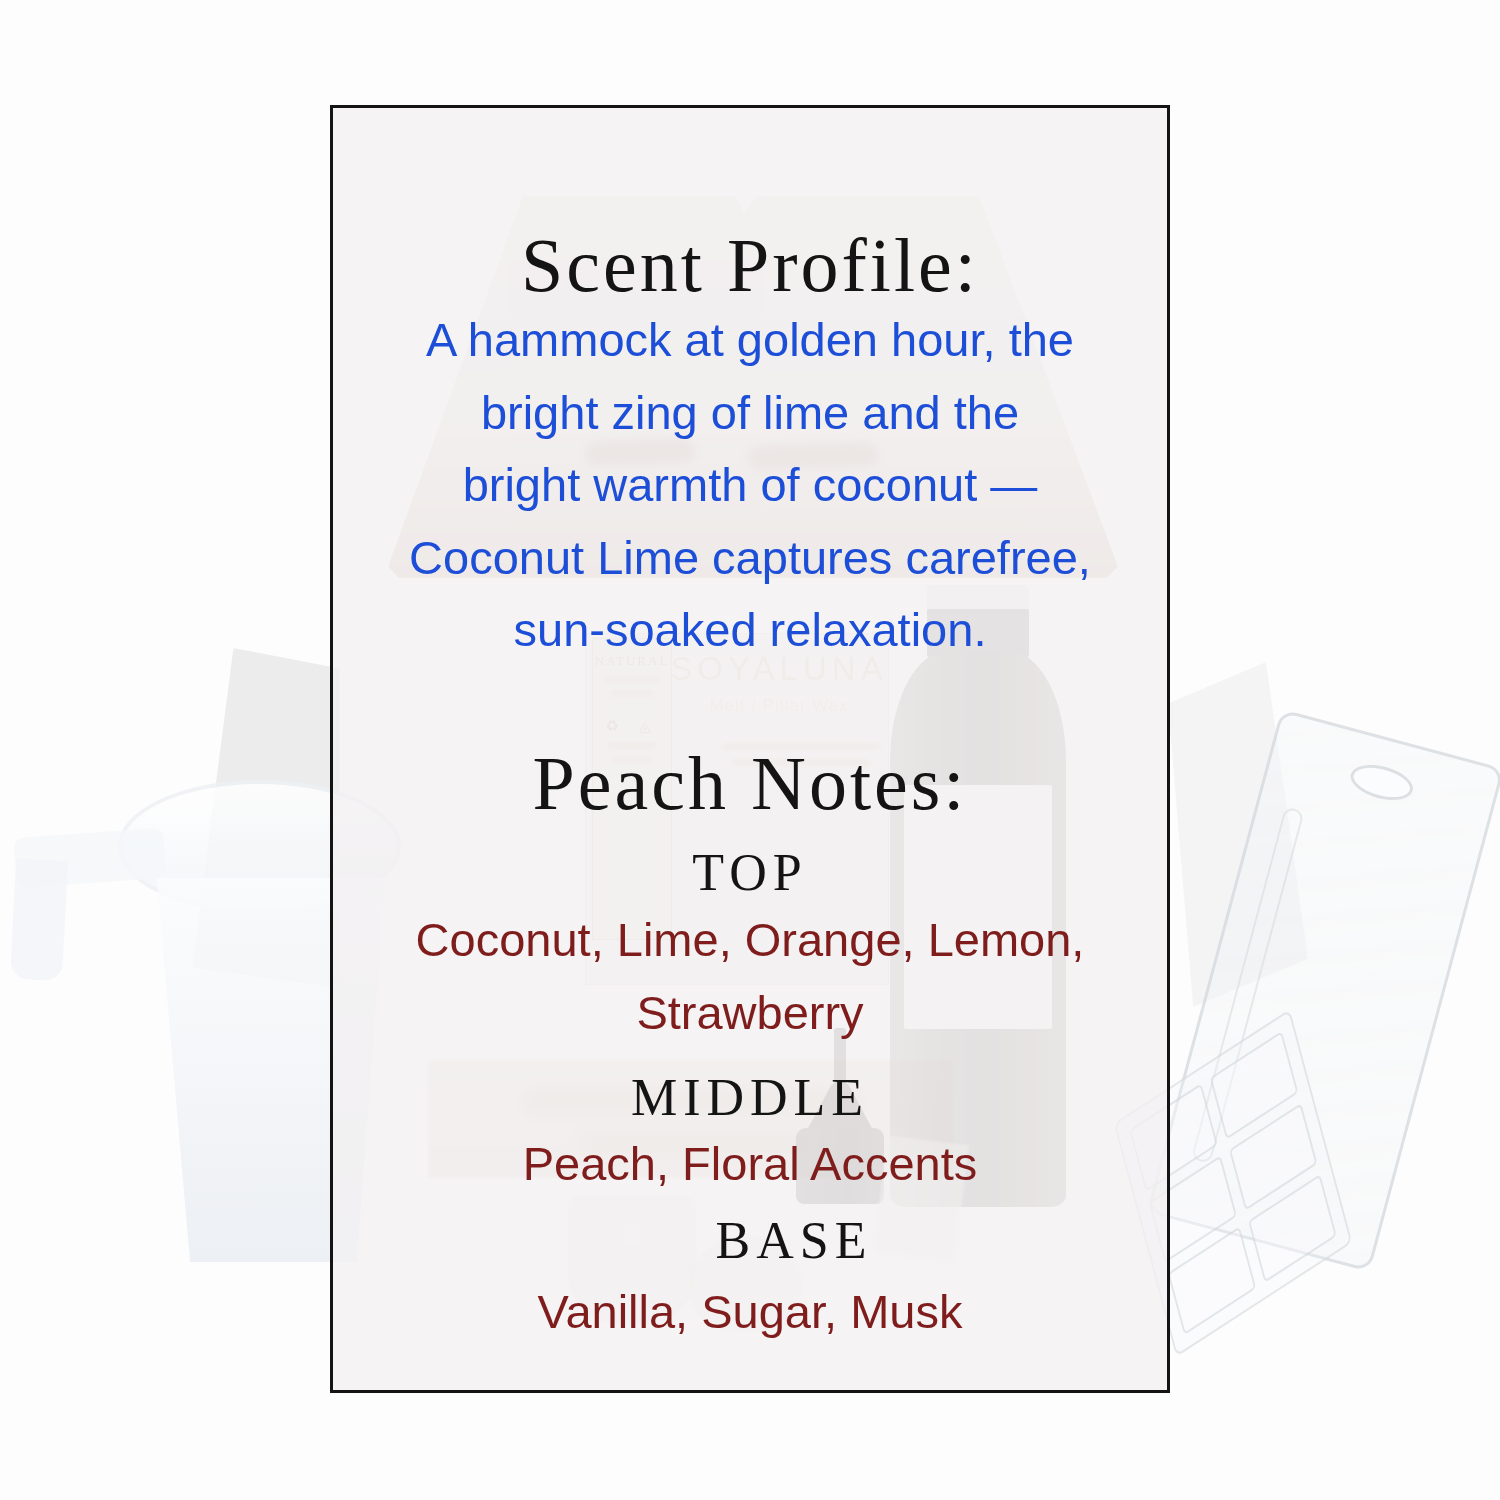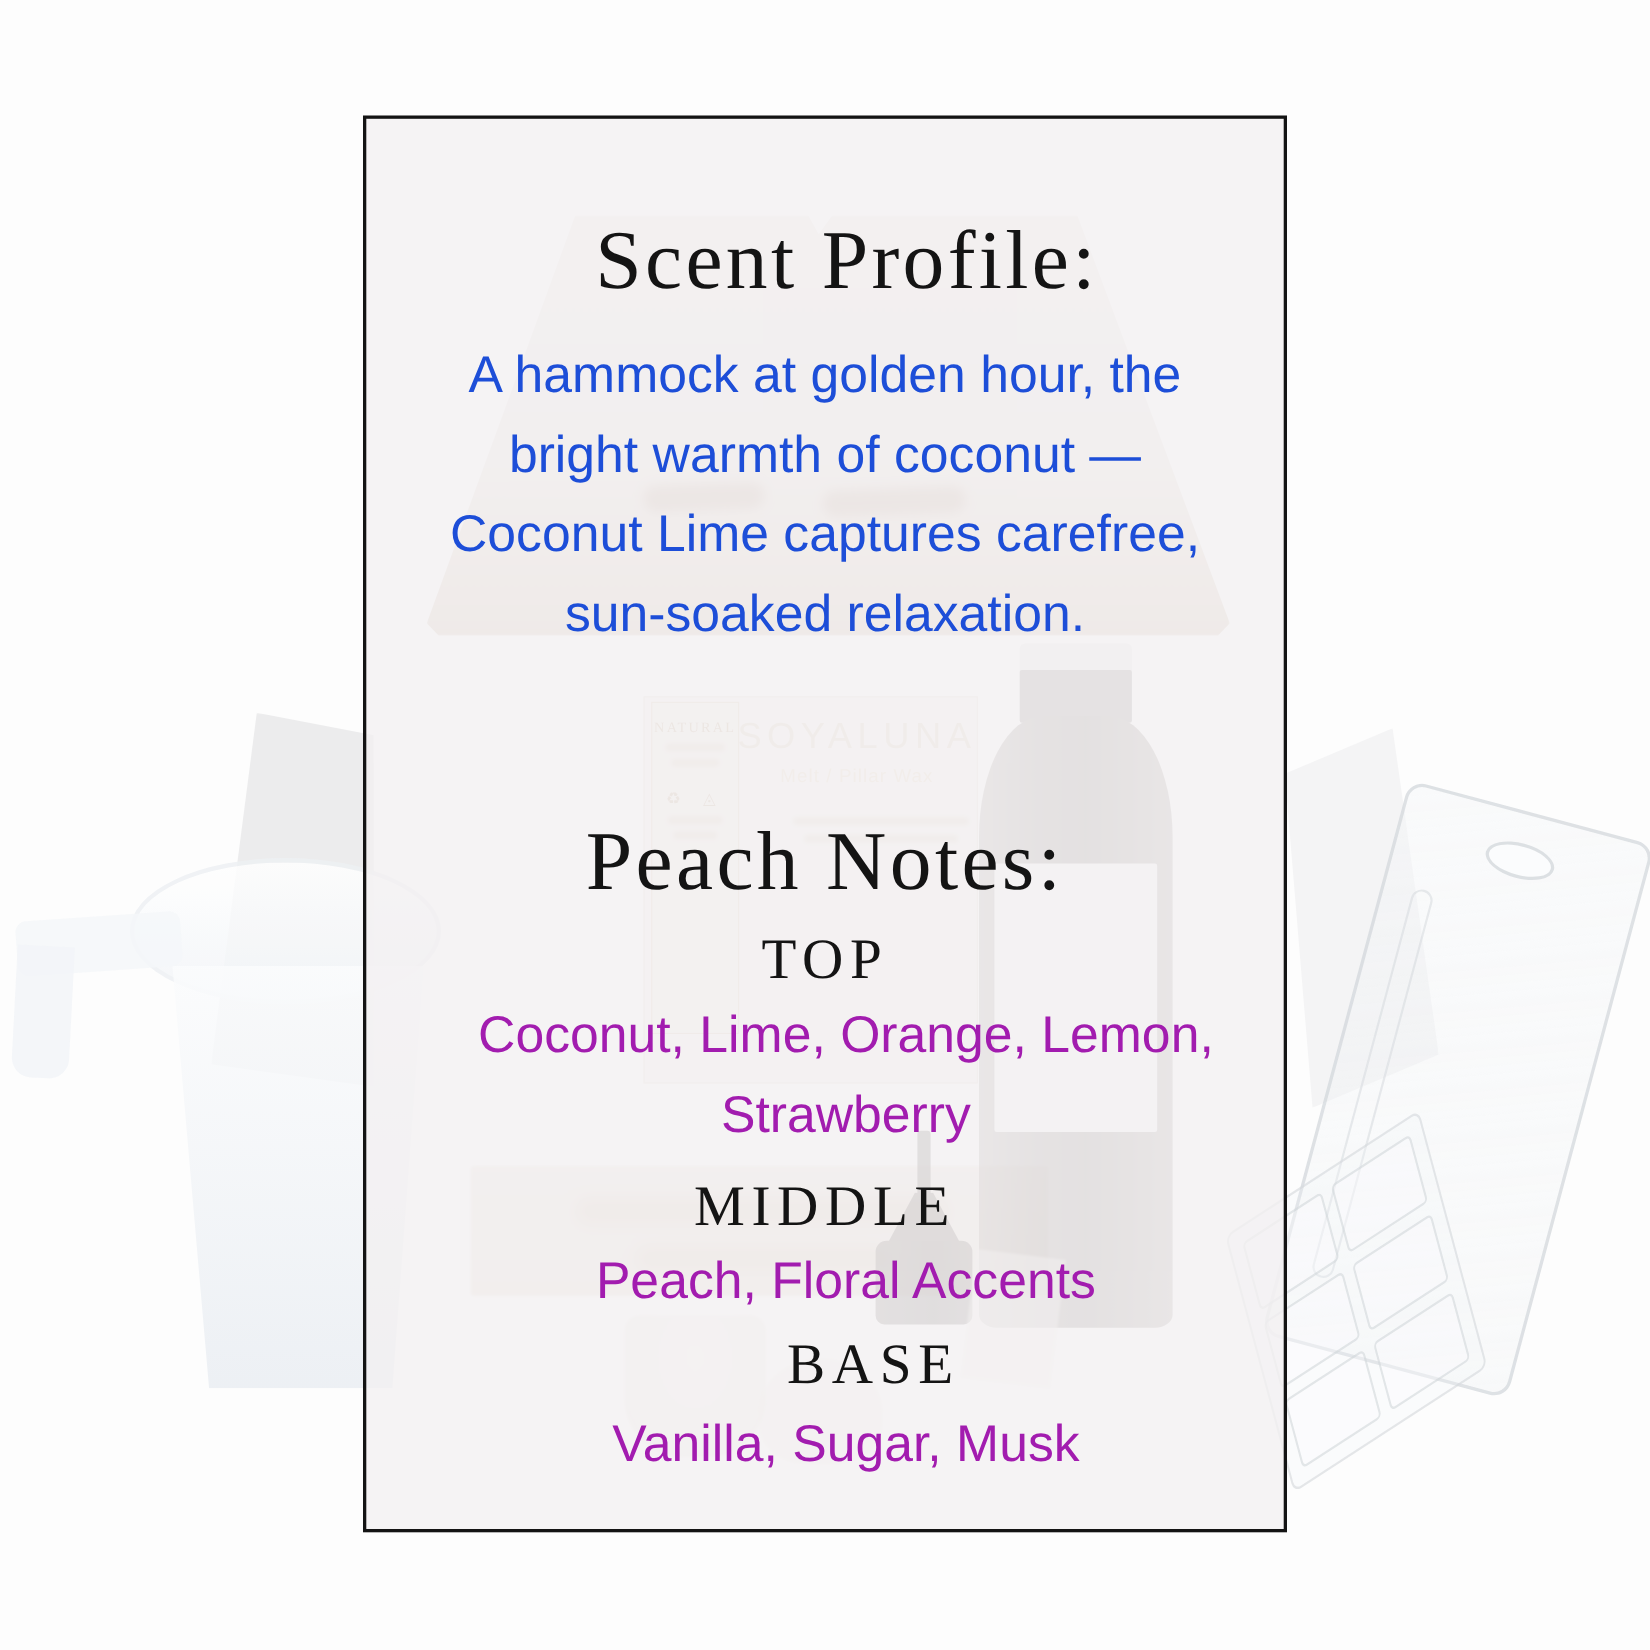--- a/index.html
+++ b/index.html
@@ -79,28 +79,28 @@
     background:radial-gradient(ellipse at 50% 30%,#f8f5f1,#ece6dd);border-radius:14px 14px 52px 52px;}
   .melt2{left:690px;top:1235px;width:112px;height:96px;opacity:.45;filter:blur(1px);
     background:#f4f0ea;border-radius:50% 50% 38% 38%;}
   .melt3{left:880px;top:1140px;width:82px;height:118px;opacity:.5;filter:blur(1px);
     background:#f5f3ef;transform:rotate(7deg);}
   
   .card{position:absolute;z-index:2;left:330px;top:105px;width:840px;height:1288px;box-sizing:border-box;
     background:rgba(242,240,241,.78);border:3px solid #141414;}
   .tblock{position:absolute;left:0;width:100%;text-align:center;color:#141414;}
   .serif{font-family:"Liberation Serif",serif;font-weight:400;}
-  .h-profile{top:84px;font-size:76px;line-height:90px;letter-spacing:3px;padding-left:20px;}
+  .h-profile{top:112px;font-size:76px;line-height:90px;letter-spacing:3px;}
   .h-notes{top:630px;font-size:76px;line-height:90px;letter-spacing:3px;}
   .profile-lines{top:196px;font-size:47px;line-height:72.5px;color:#1d4ed8;}
   .level{font-size:52px;line-height:54px;letter-spacing:6px;}
   .lv-top{top:738px;}
   .lv-mid{top:963px;}
   .lv-base{top:1106px;margin-left:44px;}
-  .ing{font-size:47px;line-height:73px;color:#a21caf;margin-left:19px;}
+  .ing{font-size:47px;line-height:73px;color:#7f1d1d;}
   .ing-top{top:795px;}
   .ing-mid{top:1019px;}
   .ing-base{top:1167px;}
 </style>
 </head>
 <body>
 
 <div class="stage">
 
   <div class="photo">
@@ -165,20 +165,21 @@
     <div class="ph melt1"></div>
     <div class="ph melt2"></div>
     <div class="ph melt3"></div>
   </div>
 
   <div class="card">
     <div class="tblock serif h-profile">Scent Profile:</div>
 
     <div class="tblock profile-lines">
       <div>A hammock at golden hour, the</div>
+      <div>bright zing of lime and the</div>
       <div>bright warmth of coconut —</div>
       <div>Coconut Lime captures carefree,</div>
       <div>sun-soaked relaxation.</div>
     </div>
 
     <div class="tblock serif h-notes">Peach Notes:</div>
 
     <div class="tblock serif level lv-top">TOP</div>
     <div class="tblock ing ing-top">
       <div>Coconut, Lime, Orange, Lemon,</div>

